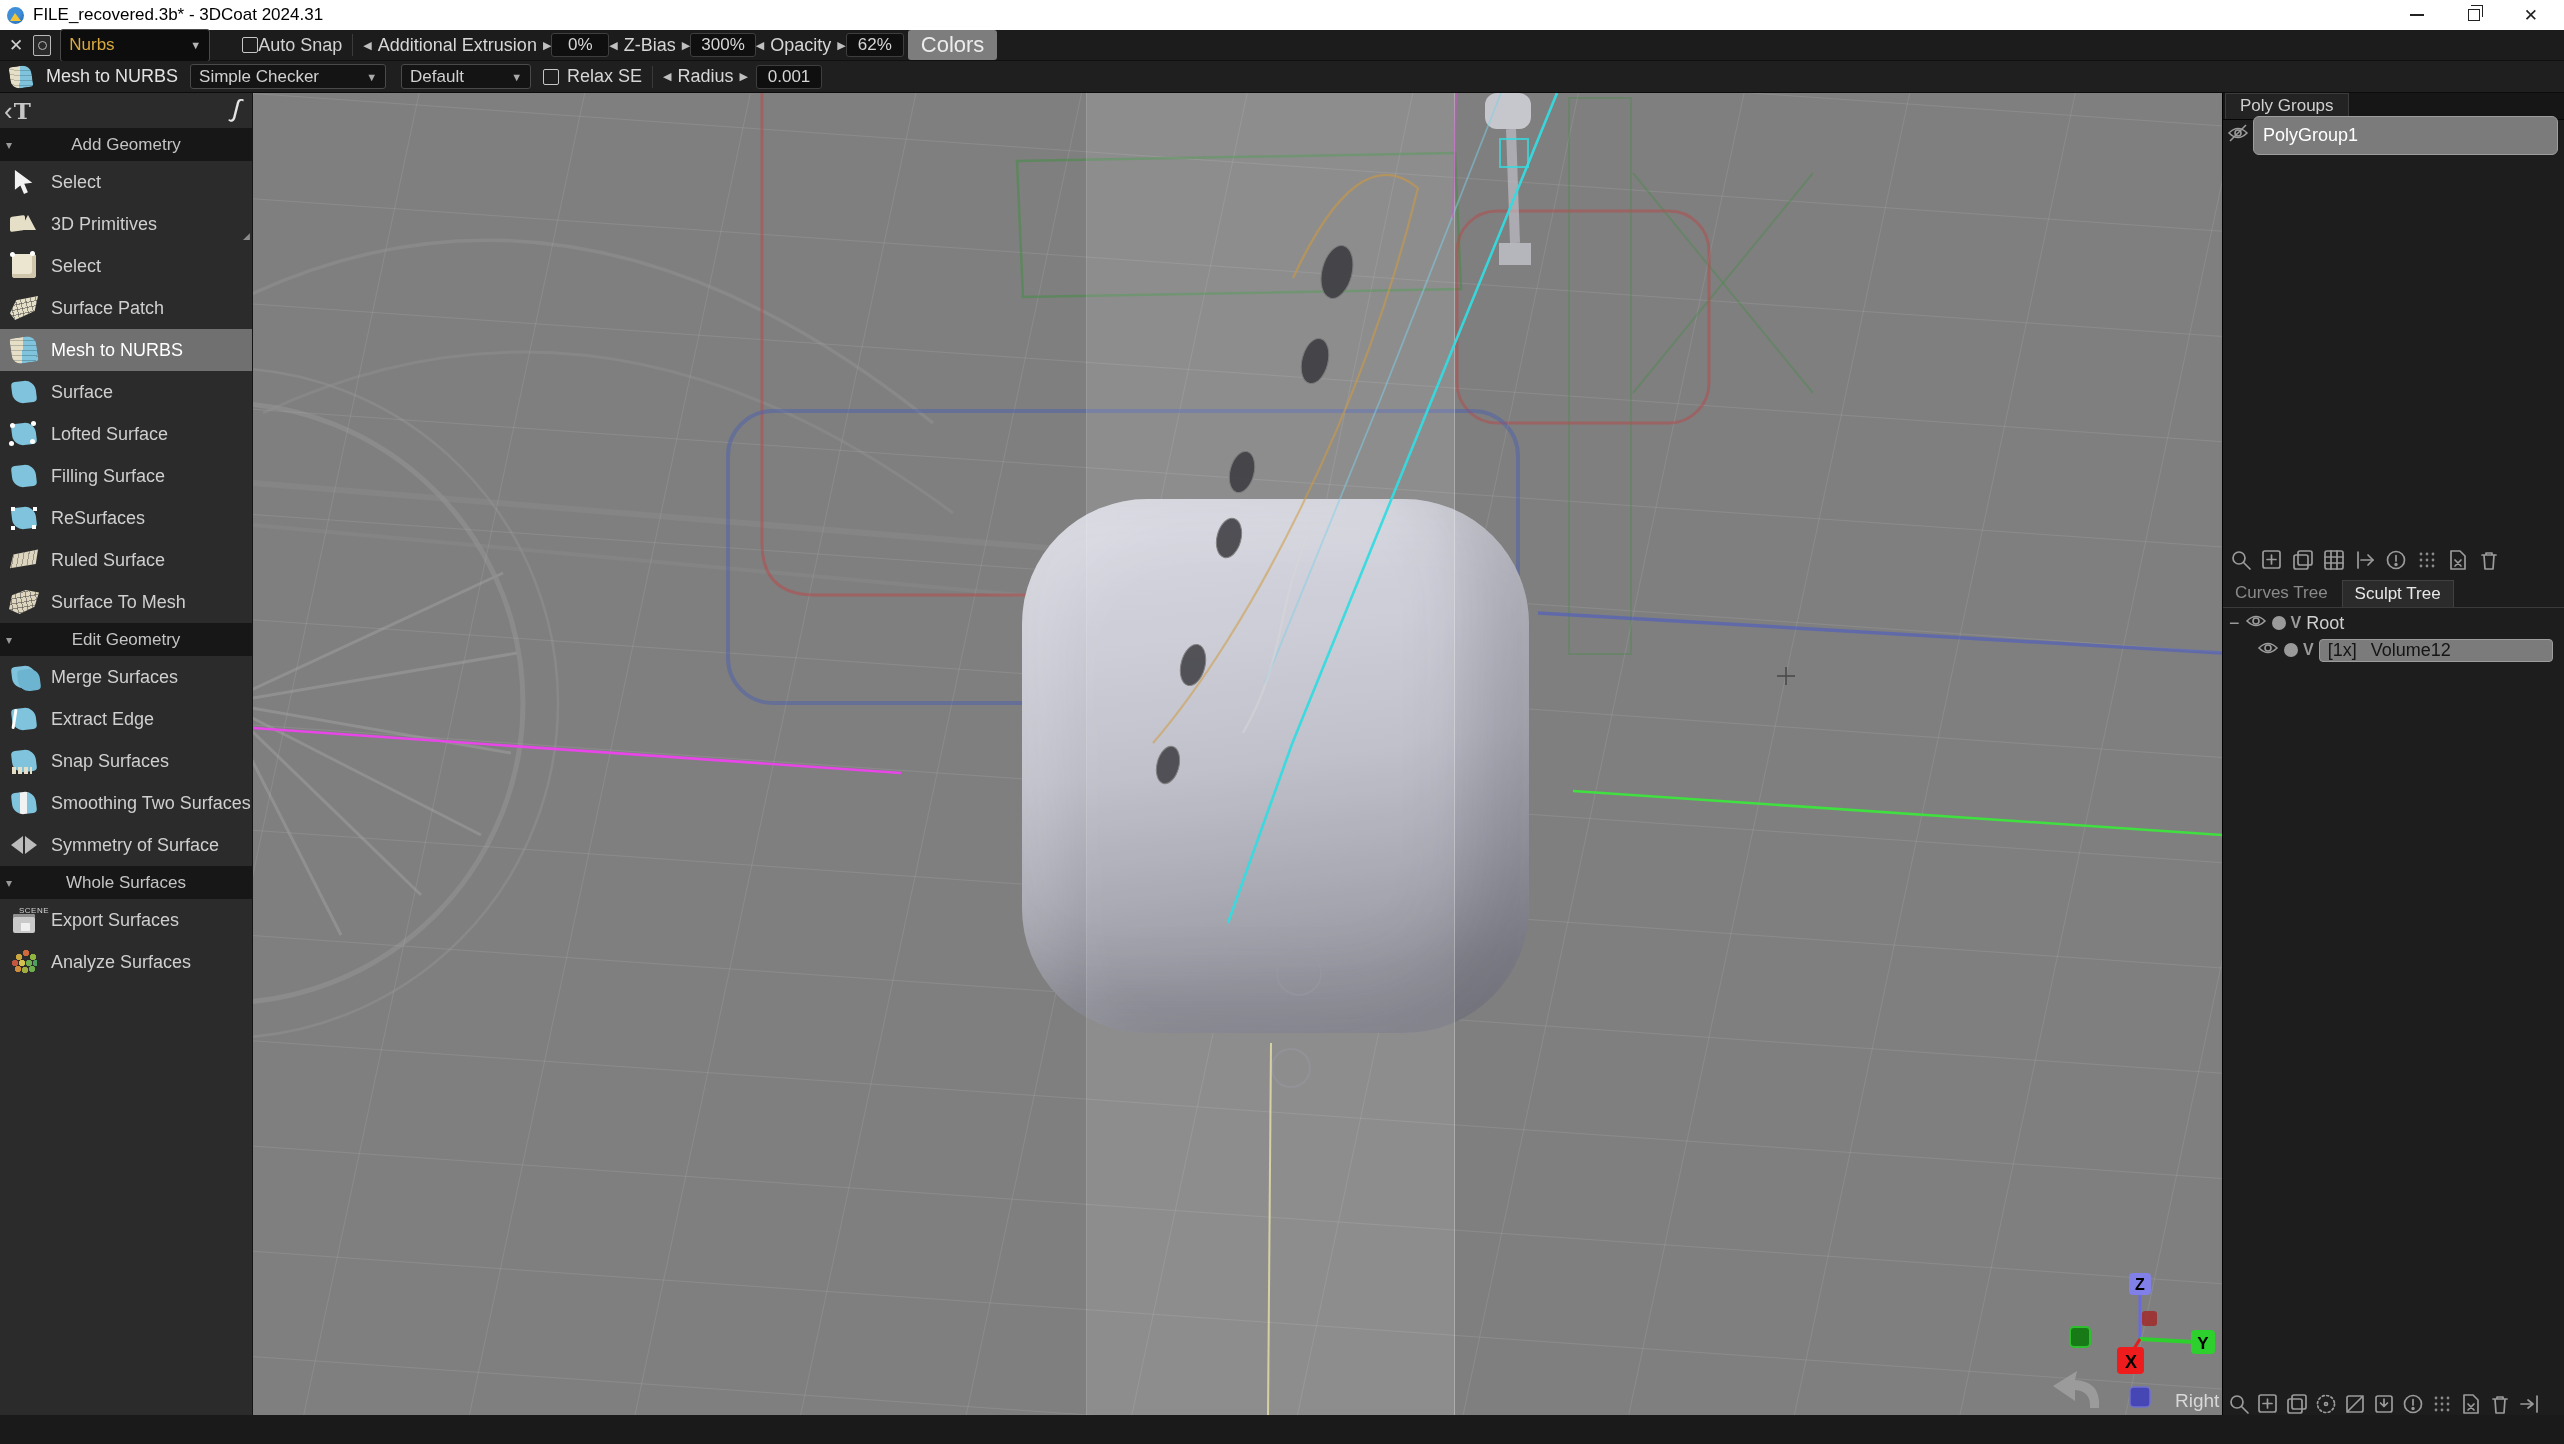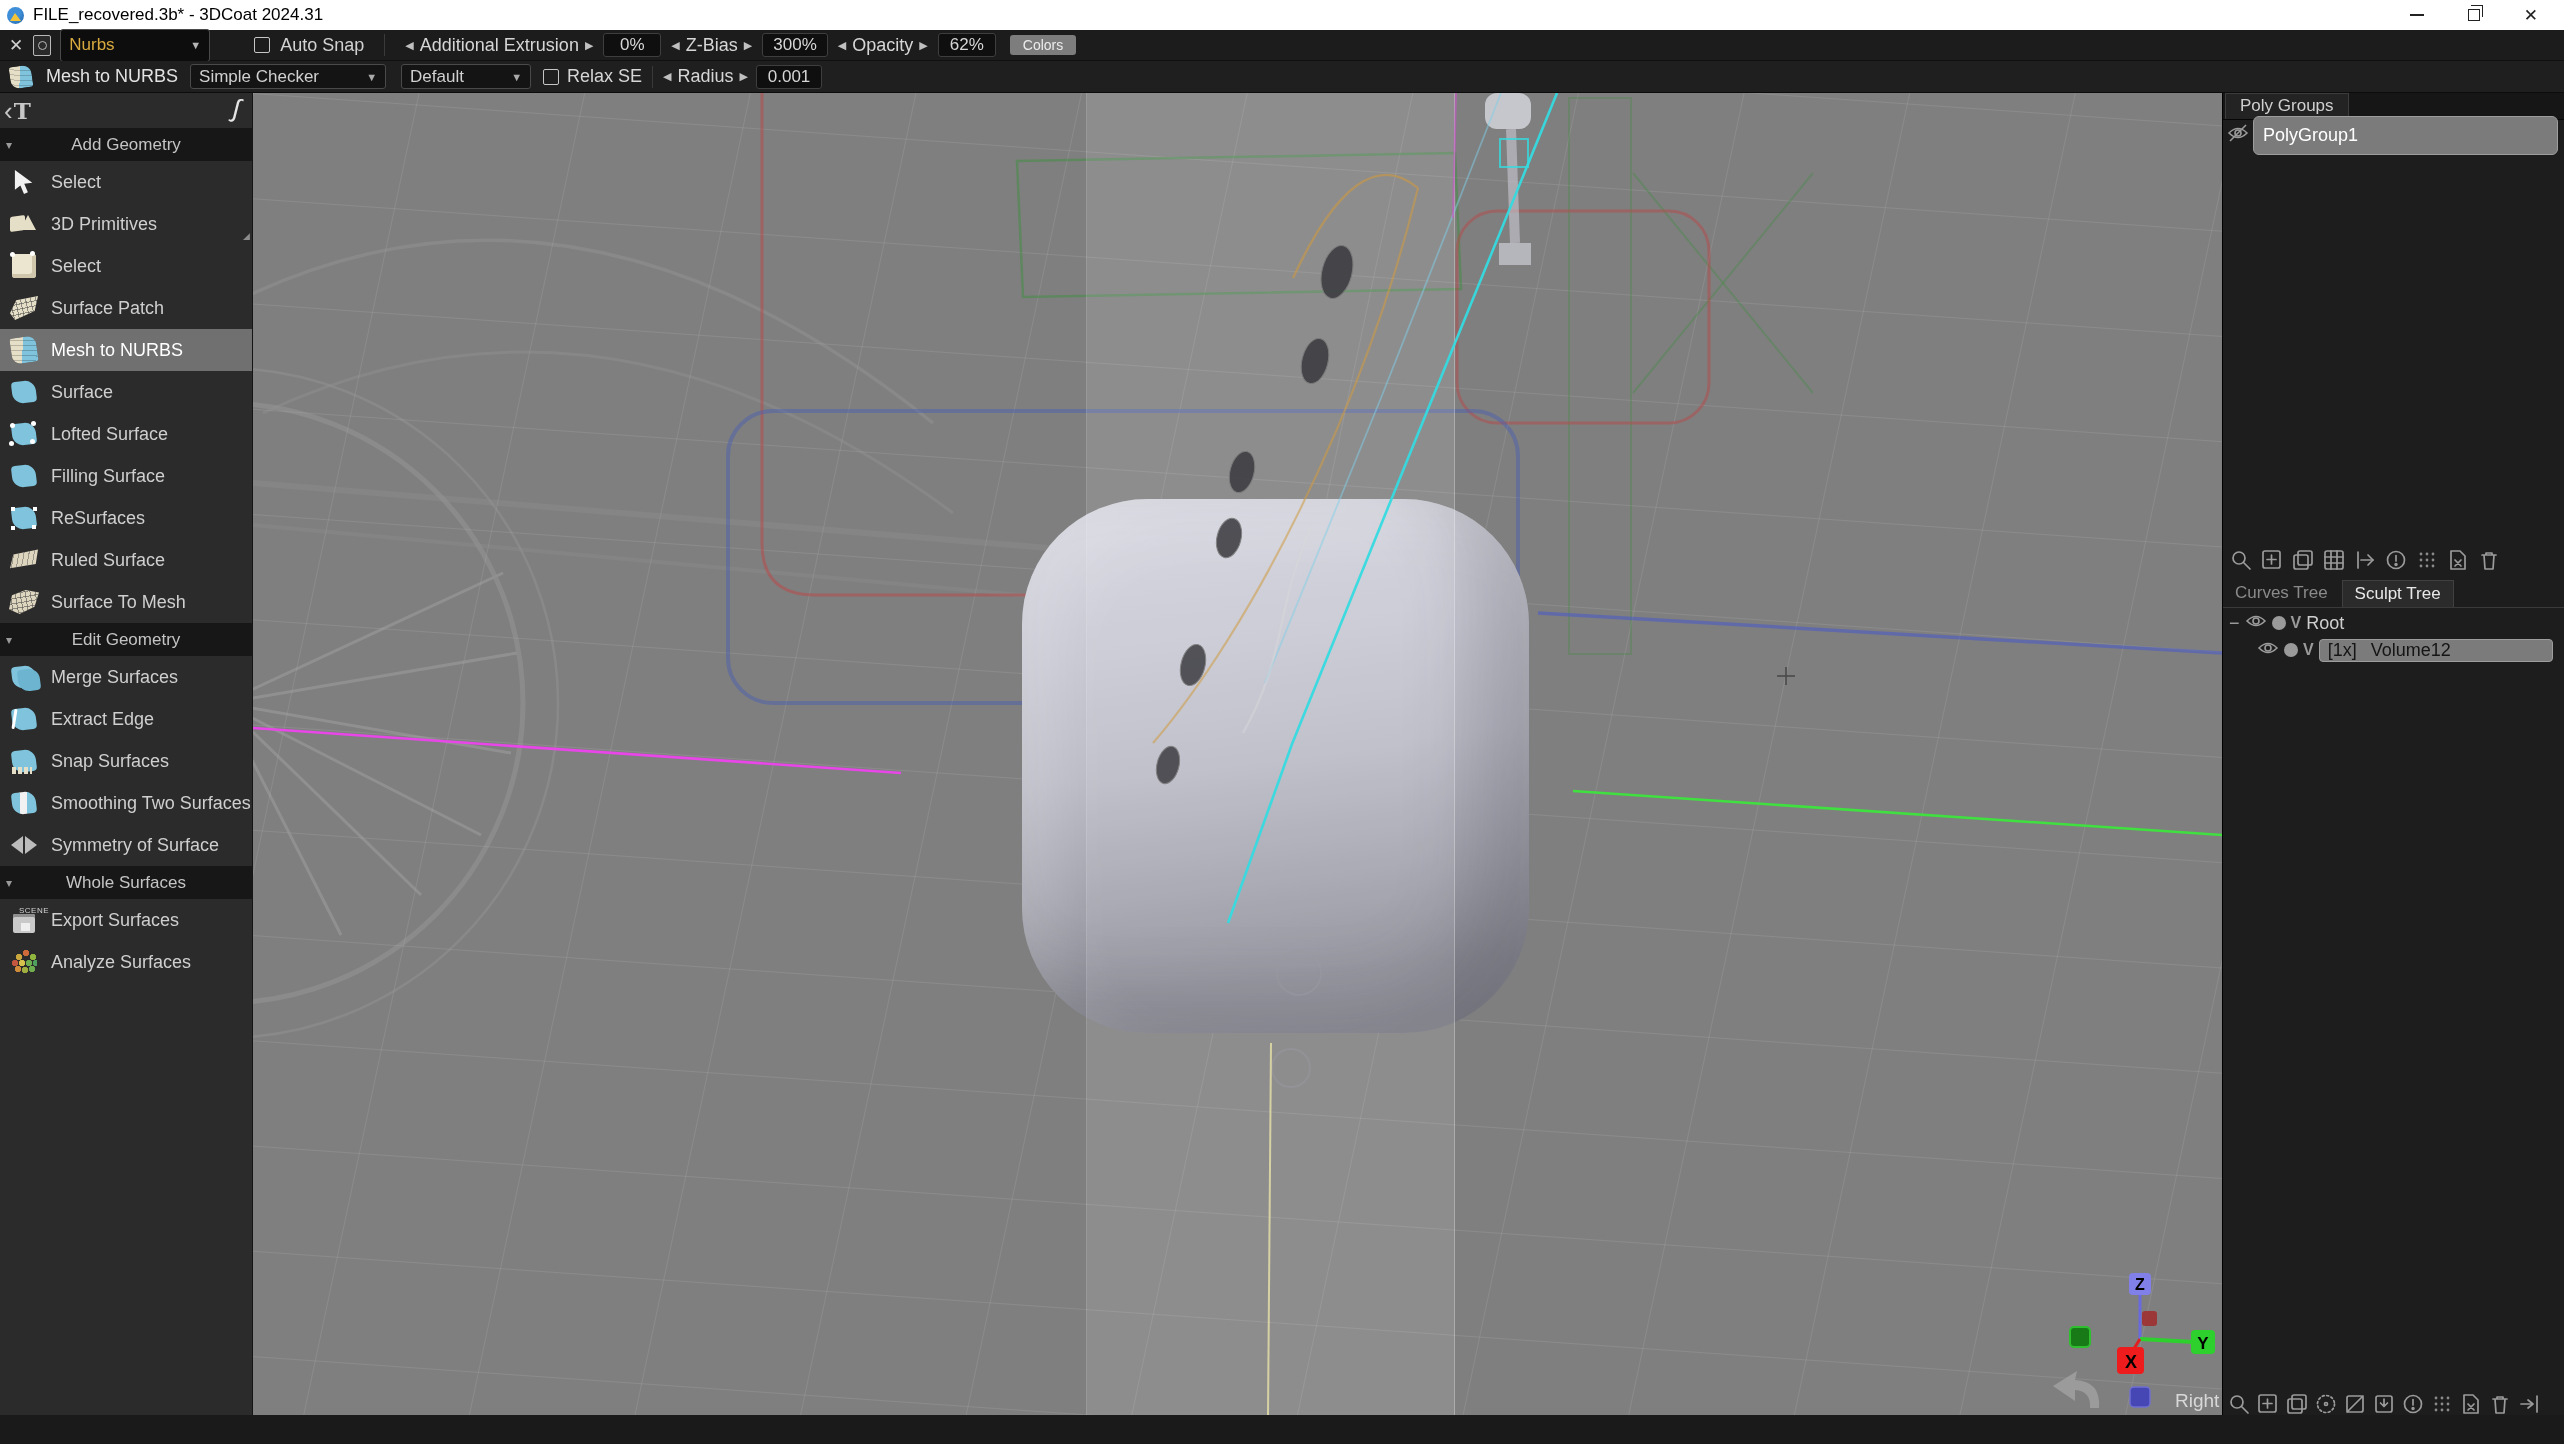--- a/index.html
+++ b/index.html
@@ -25,28 +25,28 @@
     display:flex;align-items:center;color:#d2d2d2;font-size:18px;border-bottom:1px solid #101010}
   .mb-x{color:#cfcfcf;font-size:17px;margin-left:9px}
   .doc-icon{width:18px;height:21px;border:1.5px solid #b9b9b9;border-radius:2px;margin-left:10px;position:relative;background:#2a2a2a}
   .doc-icon::after{content:"";position:absolute;left:4px;top:5px;width:7px;height:7px;border:1.5px solid #b9b9b9;border-radius:50%}
   .mode-select{width:150px;height:33px;margin-left:9px;background:#0d0d0d;border:1px solid #4a4a4a;
     border-radius:3px;display:flex;align-items:center;padding:0 8px;font-size:17px}
   .mode-select .val{color:#d8a93f}
   .mode-select .arr{margin-left:auto;color:#b5b5b5;font-size:11px}
   .menus{display:flex;gap:27px;margin-left:26px}
   .menu-item{cursor:default}
-  .mb-right{display:flex;align-items:center;margin-left:44px;gap:10px}
+  .mb-right{display:flex;align-items:center;margin-left:32px;}
   .cb{width:16px;height:16px;border:1.5px solid #c6c6c6;border-radius:2px;background:transparent;flex:none}
   .vdiv{width:1px;height:22px;background:#3a3a3a;margin:0 10px}
   .stepper{display:flex;align-items:center;gap:6px;color:#d6d6d6}
   .s-arr{font-size:11px;color:#c0c0c0}
   .vbox{background:#0f0f0f;border:1px solid #3e3e3e;border-radius:3px;color:#d6d6d6;
     text-align:center;font-size:17px;padding:1px 10px;min-width:58px}
-  .colors-btn{background:#7d7d7d;color:#ececec;border-radius:3px;padding:2px 13px;font-size:14px;margin-left:4px}
+  .colors-btn{background:#7d7d7d;color:#ececec;border-radius:3px;padding:2px 13px;font-size:22px;margin-left:4px}
 
   
   .toolbar2{position:absolute;left:0;top:61px;width:2564px;height:32px;background:#1f1f1f;
     display:flex;align-items:center;color:#d6d6d6;font-size:18px;border-bottom:1px solid #0c0c0c}
   .t2-icon{width:26px;height:26px;margin-left:8px;position:relative;flex:none}
   .t2-icon::before{content:"";position:absolute;inset:2px;border-radius:3px 9px 3px 9px;
     background:repeating-linear-gradient(10deg,rgba(0,0,0,0) 0 4px,rgba(0,0,0,.18) 4px 5px),
     linear-gradient(100deg,#e6dfc8 45%,#7fc3dc 45%);transform:rotate(-8deg)}
   .t2-label{margin-left:12px;color:#e2e2e2}
   .dd{height:25px;background:#141414;border:1px solid #4a4a4a;border-radius:3px;display:flex;

